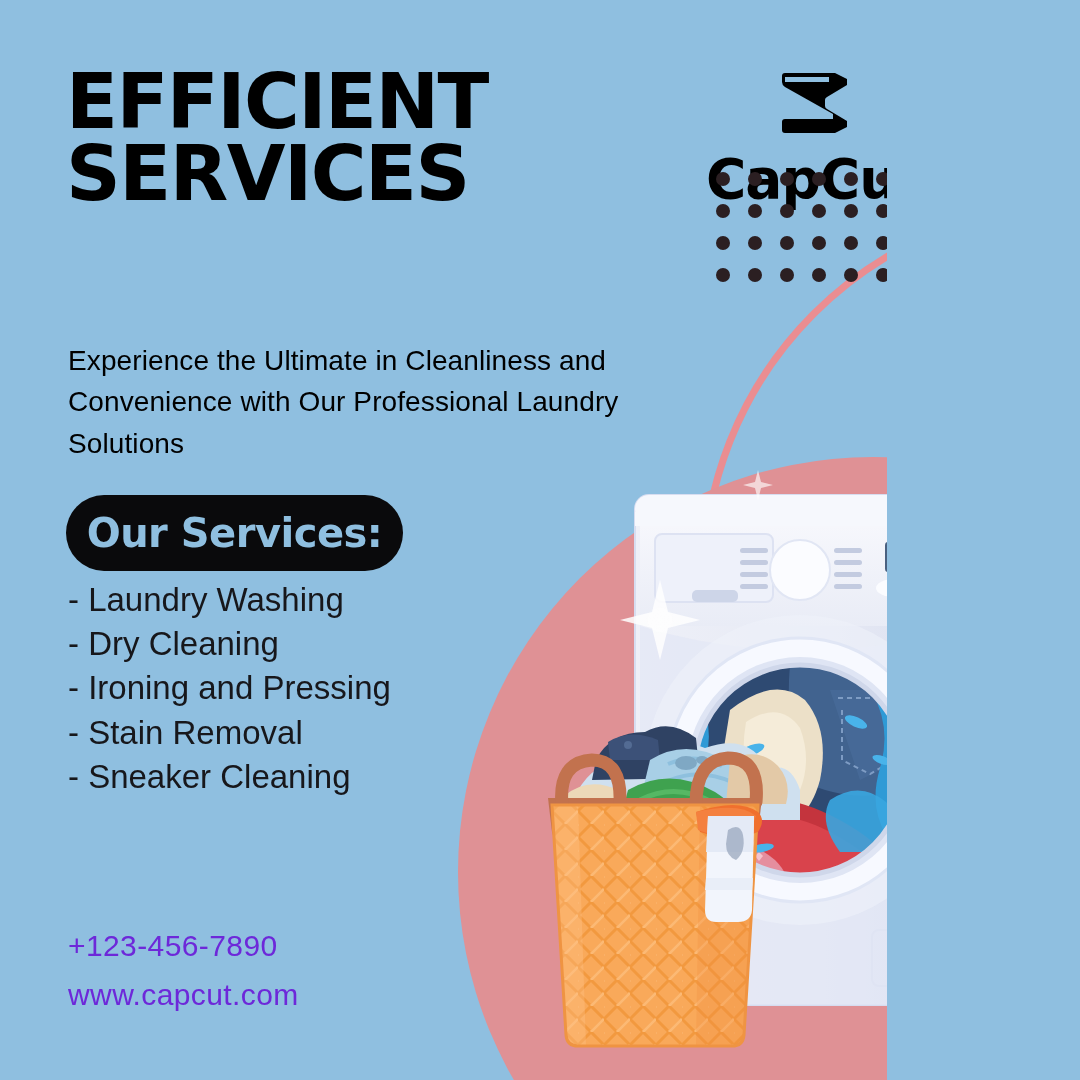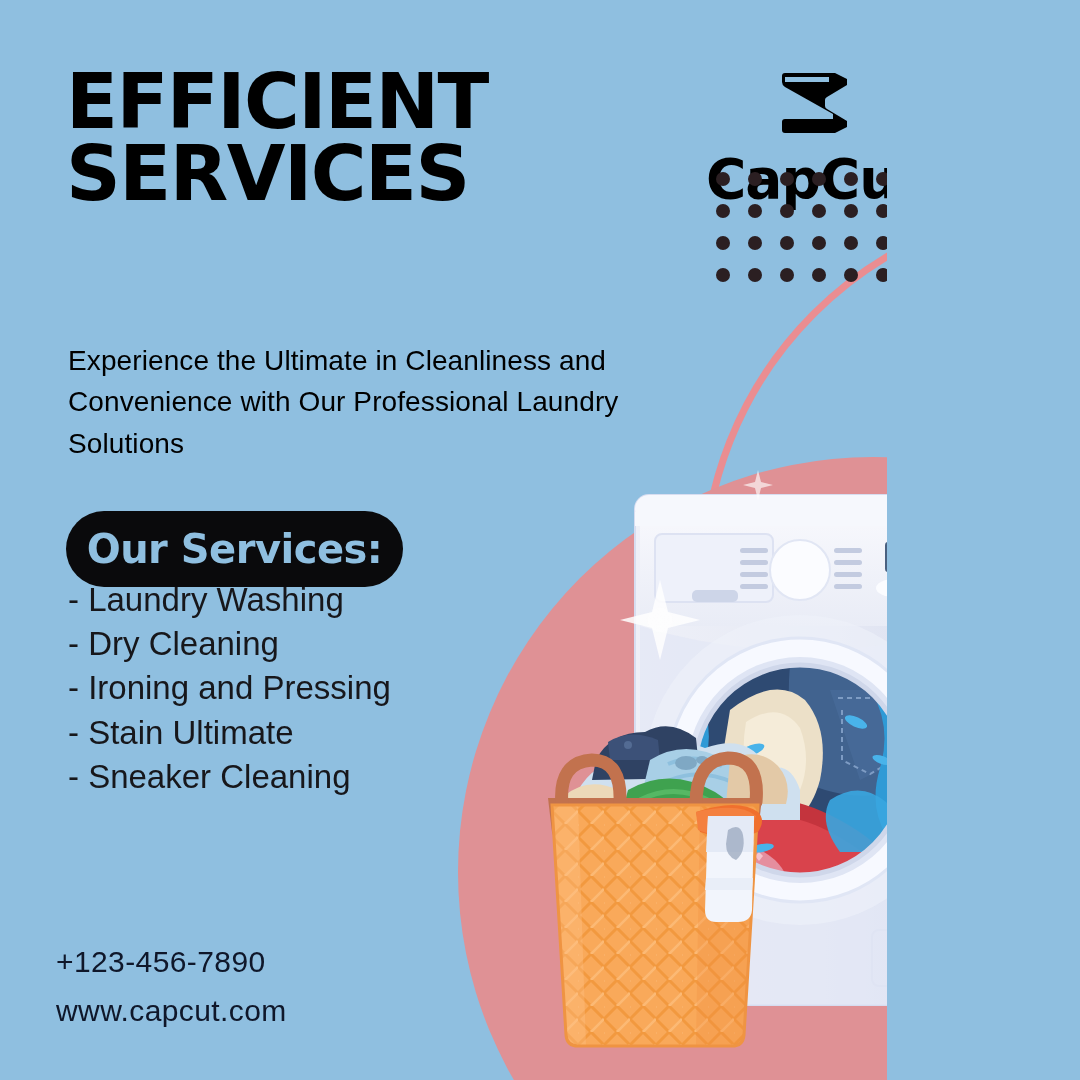--- a/index.html
+++ b/index.html
@@ -97,43 +97,42 @@
     border-radius:40px;
     color:#8fbfe0;
     font-family:"DejaVu Sans", sans-serif;
     font-weight:bold;
     font-size:40px;
     letter-spacing:-.5px;
     display:flex;
     align-items:center;
     justify-content:center;
   }
-  .pill-services { left:66px; top:511px; width:337px; height:76px; }
+  .pill-services { left:66px; top:495px; width:337px; height:76px; }
   .pill-contact  { left:66px; top:830px; width:313px; height:76px; }
 
   
   .services {
     position:absolute;
     left:68px; top:578px;
     list-style:none;
     font-size:33px;
     line-height:1.34;
     color:#17171b;
   }
   .services li { white-space:nowrap; }
 
   
   .contact {
     position:absolute;
-    left:56px; top:922px;
+    left:68px; top:922px;
     font-size:30px;
     line-height:1.62;
-    color:#0f172a;
+    color:#6d28d9;
     letter-spacing:.4px;
-    margin-top:16px;
   }
   .contact div { white-space:nowrap; }
 
   
   .illus { position:absolute; left:500px; top:460px; width:560px; height:600px; }
 </style>
 </head>
 <body>
 
 <div class="poster">
@@ -193,21 +192,21 @@
   </div>
 
   <div class="pill pill-services">
     <span>Our Services:</span>
   </div>
 
   <ul class="services">
     <li>- Laundry Washing</li>
     <li>- Dry Cleaning</li>
     <li>- Ironing and Pressing</li>
-    <li>- Stain Ultimate</li>
+    <li>- Stain Removal</li>
     <li>- Sneaker Cleaning</li>
   </ul>
 
 
   <div class="contact">
     <div>+123-456-7890</div>
     <div>www.capcut.com</div>
   </div>
 
   <svg class="illus" viewBox="0 0 560 600">

